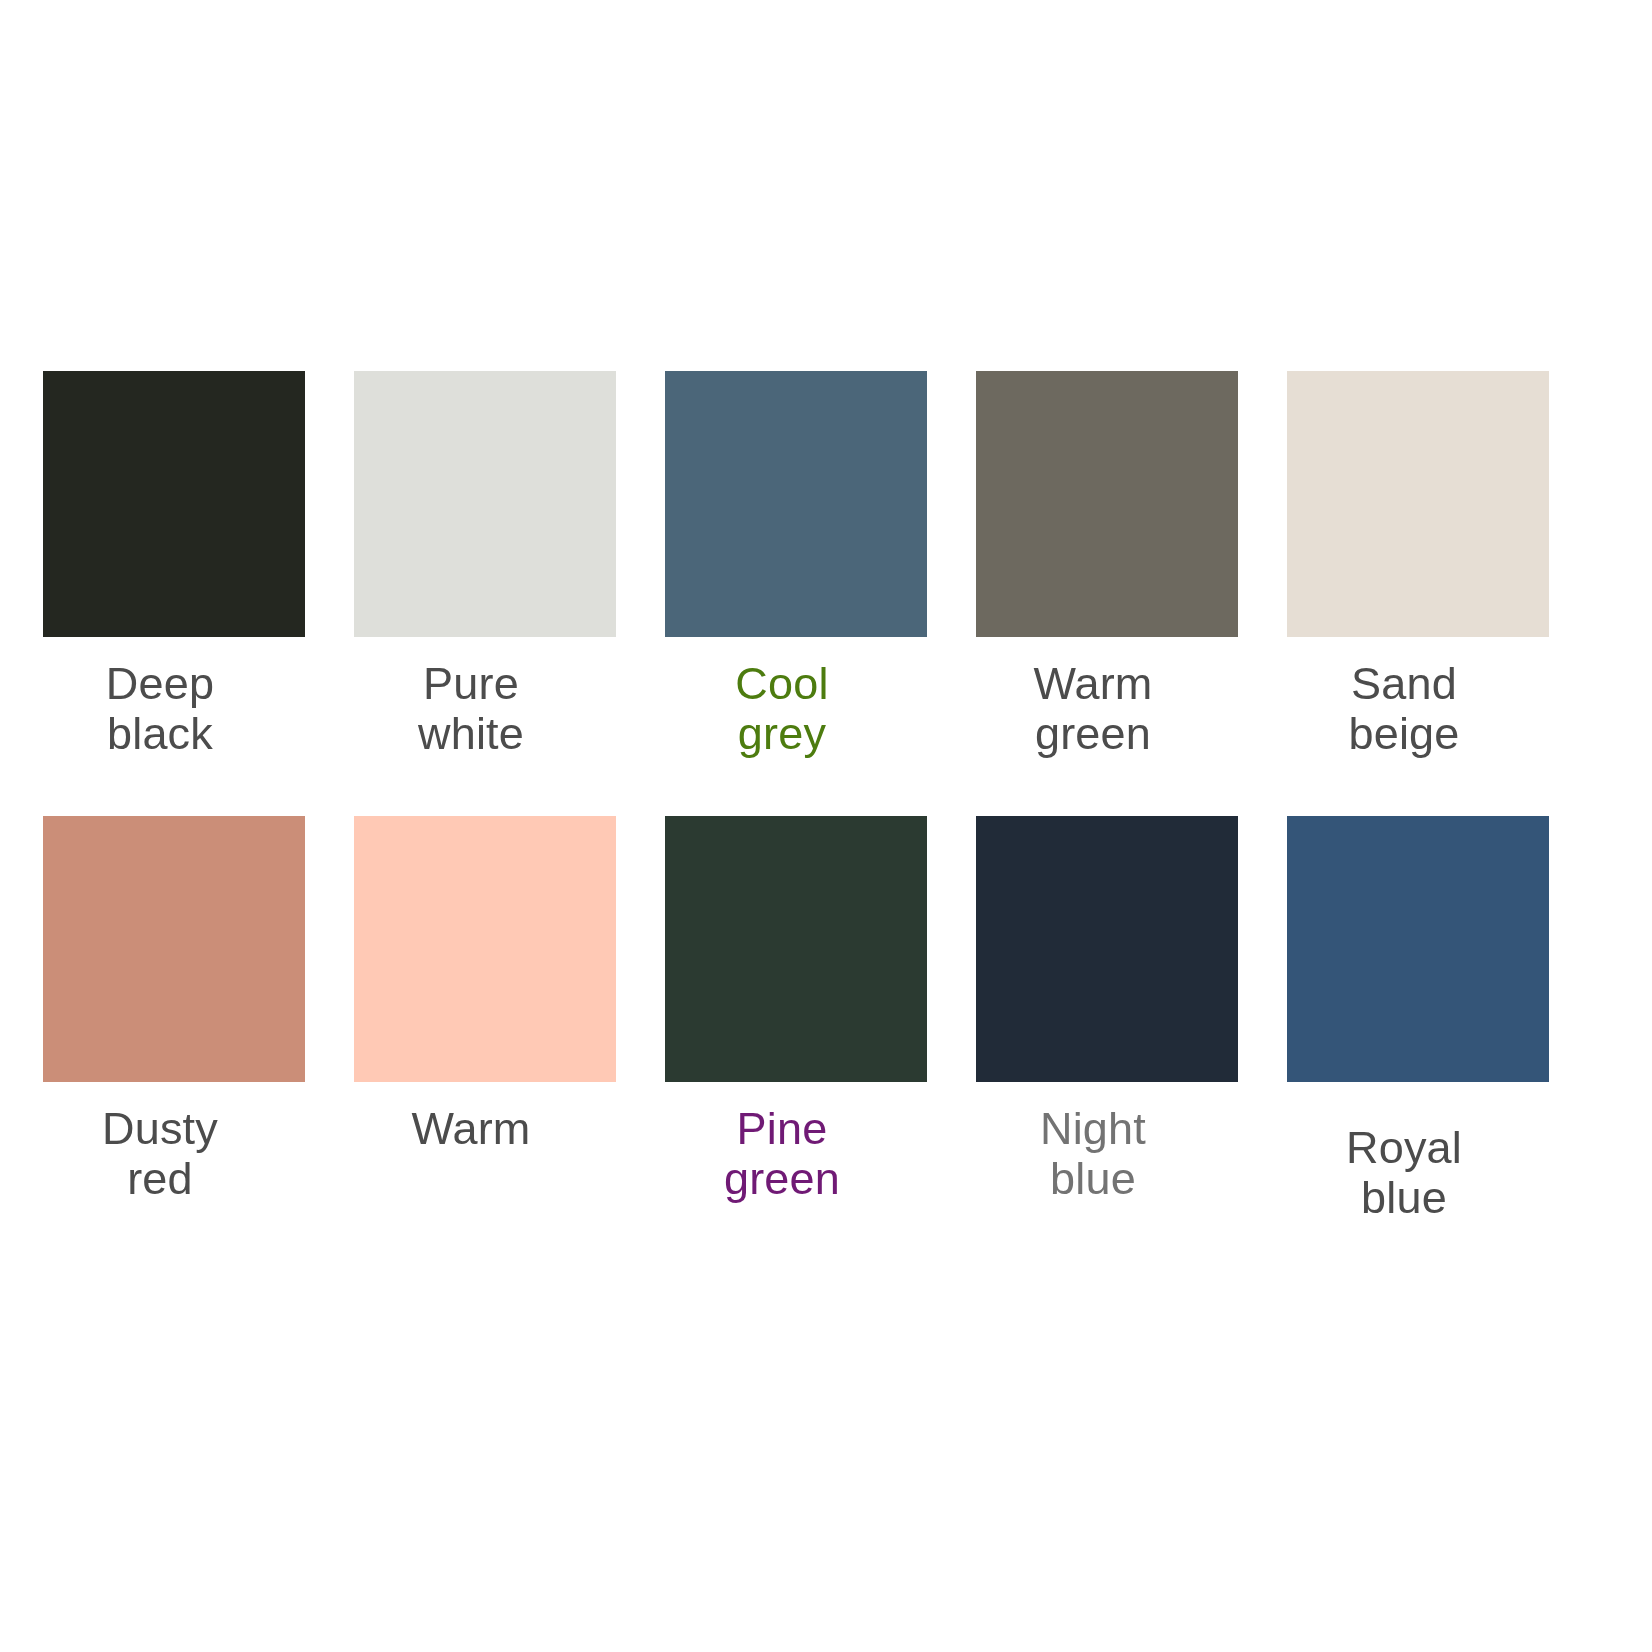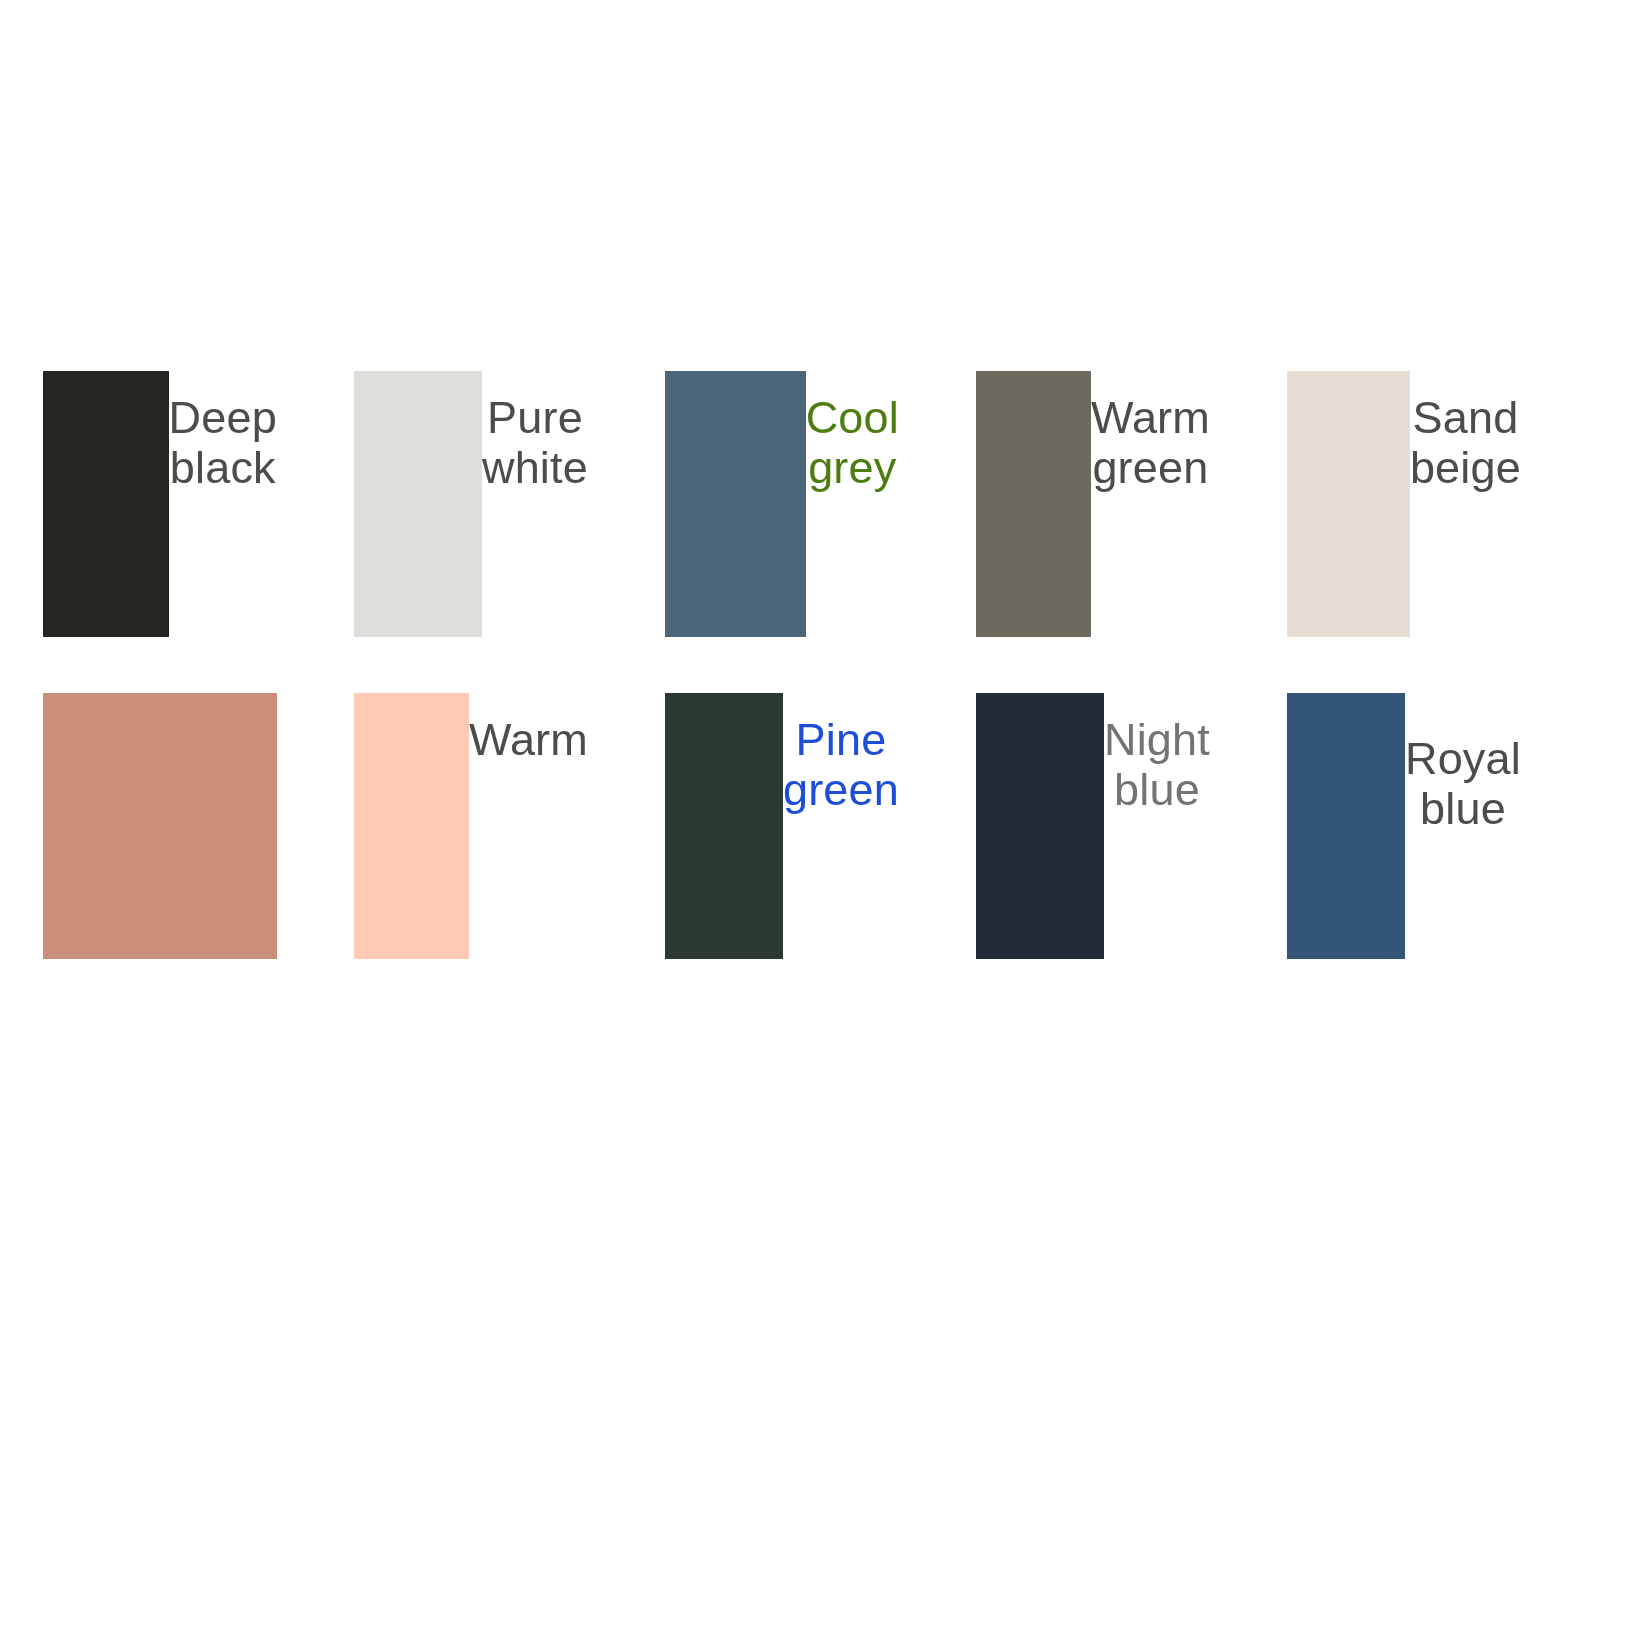--- a/index.html
+++ b/index.html
@@ -30,20 +30,21 @@
     width: 1566px;
     display: grid;
     grid-template-columns: repeat(5, 262px);
     column-gap: 49px;
     row-gap: 56px;
   }
 
   .swatch-cell {
     width: 234px;
     display: flex;
+    flex-direction: column;
     align-items: stretch;
   }
 
   .swatch-chip {
     width: 262px;
     height: 266px;
     display: block;
   }
 
   .swatch-label {
@@ -89,30 +90,32 @@
     </div>
 
     <div class="swatch-cell">
       <div class="swatch-chip" style="background-color: rgb(230, 222, 212);"></div>
       <div class="swatch-label" style="color: rgb(76, 76, 76); text-align: center;">Sand
 beige</div>
     </div>
 
     <div class="swatch-cell">
       <div class="swatch-chip" style="background-color: rgb(203, 142, 120);"></div>
+      <div class="swatch-label" style="color: rgb(76, 76, 76);">Dusty
+red</div>
     </div>
 
     <div class="swatch-cell">
       <div class="swatch-chip" style="background-color: rgb(255, 201, 181);"></div>
       <div class="swatch-label" style="color: rgb(76, 76, 76);">Warm</div>
     </div>
 
     <div class="swatch-cell">
       <div class="swatch-chip" style="background-color: rgb(43, 58, 49);"></div>
-      <div class="swatch-label" style="color: #1d4ed8; text-align: center;">Pine
+      <div class="swatch-label" style="color: #701a75; text-align: center;">Pine
 green</div>
     </div>
 
     <div class="swatch-cell">
       <div class="swatch-chip" style="background-color: rgb(33, 43, 56);"></div>
       <div class="swatch-label" style="color: #737373;">Night
 blue</div>
     </div>
 
     <div class="swatch-cell">

